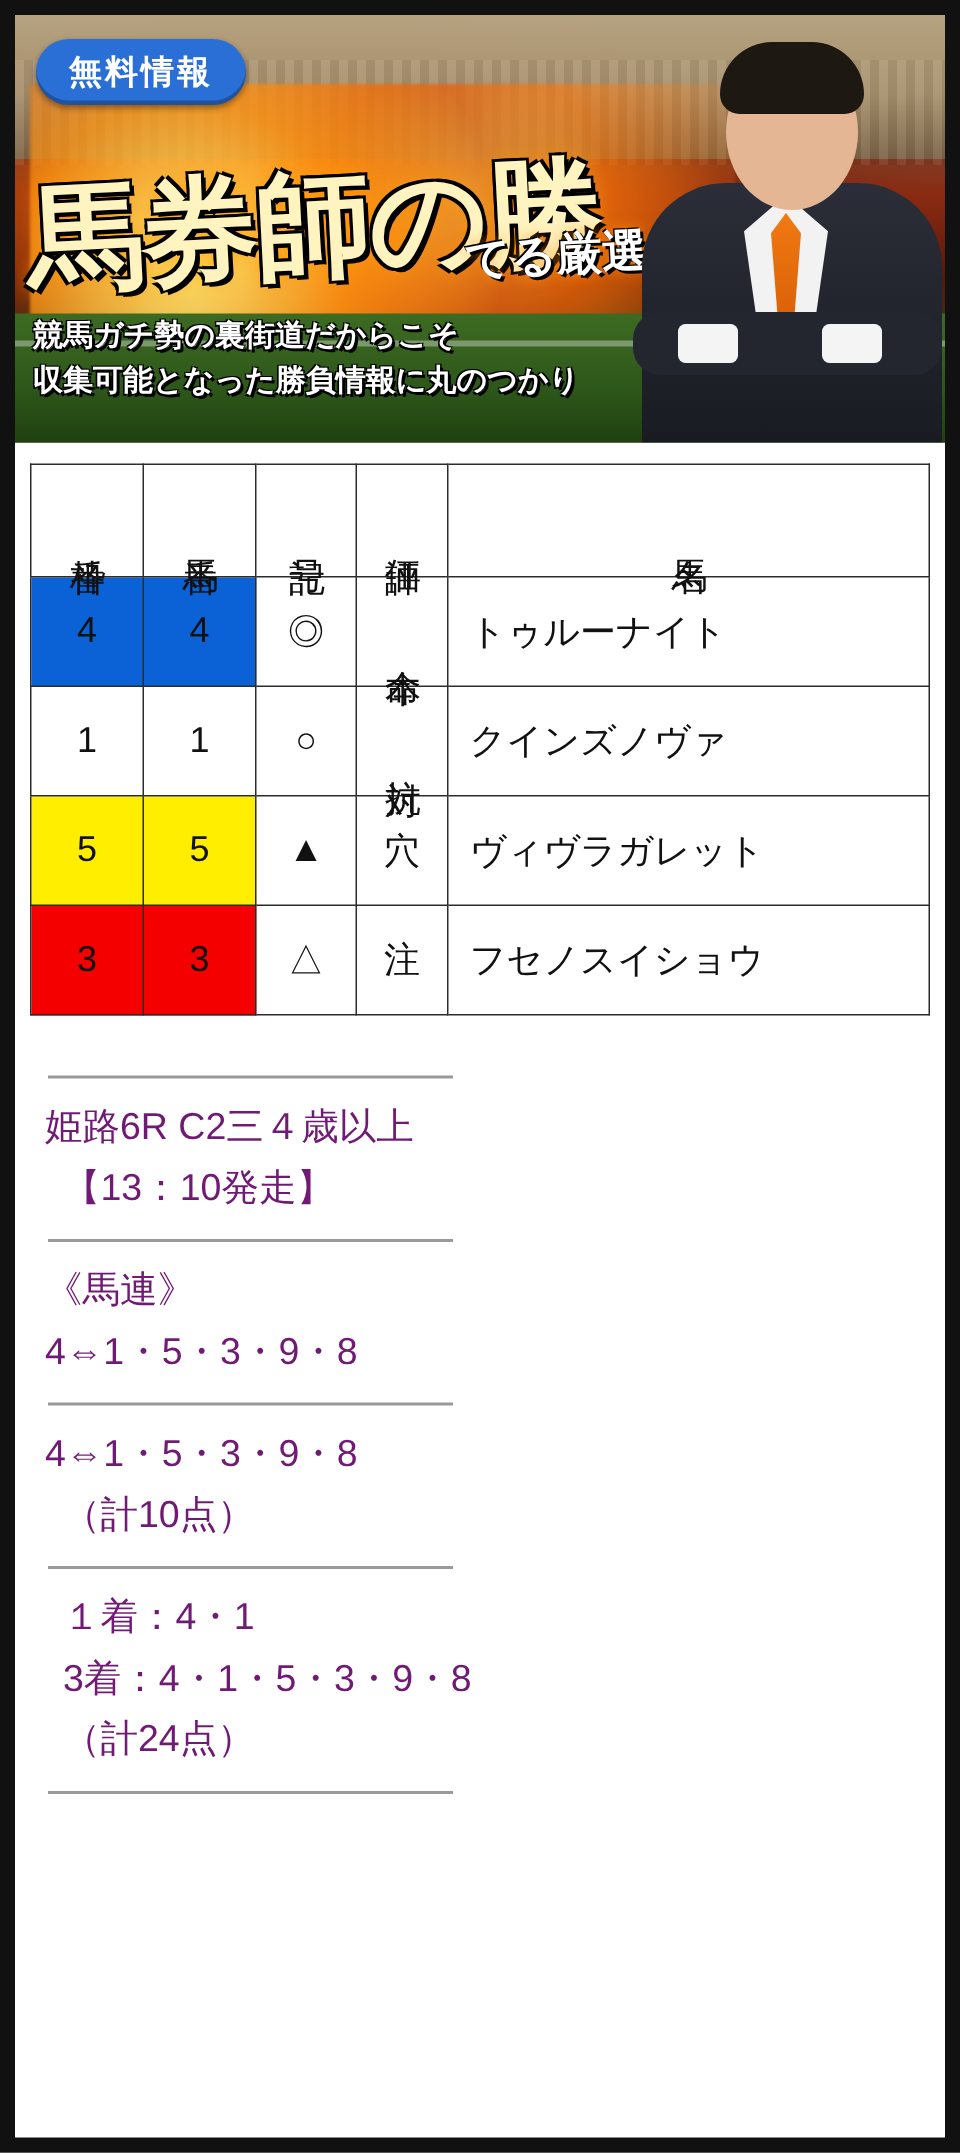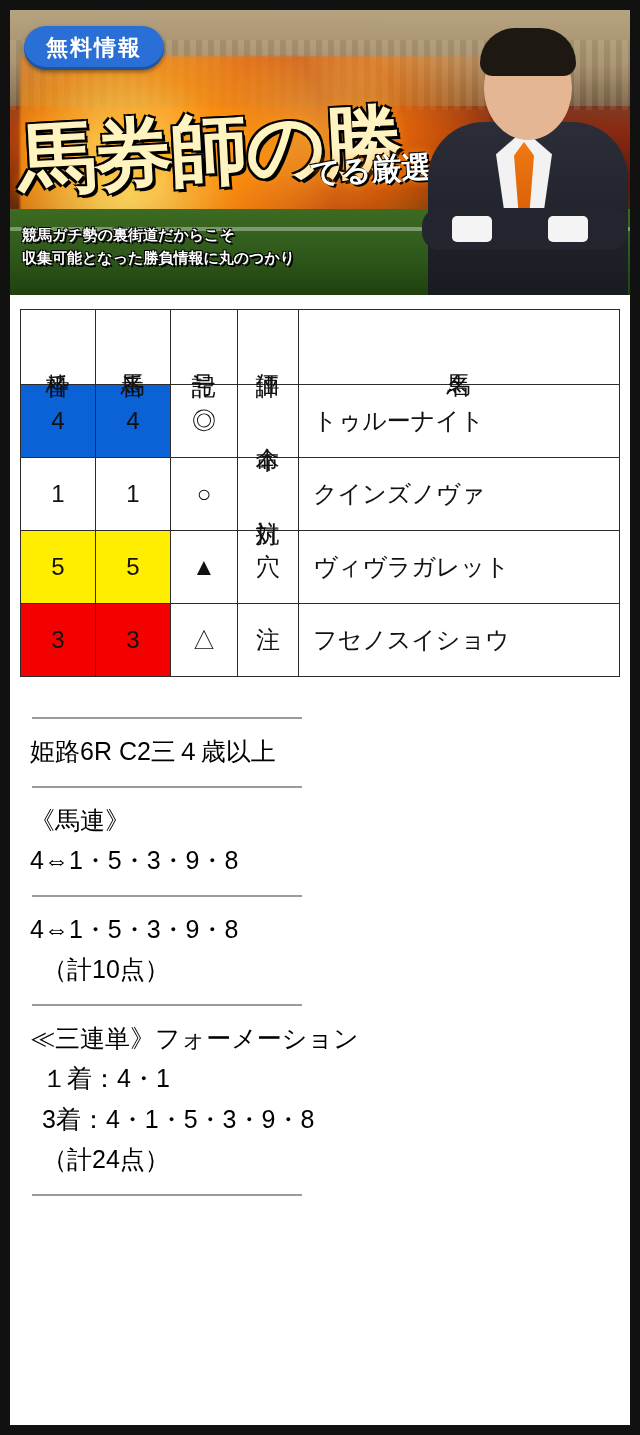--- a/index.html
+++ b/index.html
@@ -107,21 +107,21 @@
     font-weight: bold;
     text-shadow: 2px 2px 0 #000, -1px -1px 0 #000, 0 0 10px rgba(255,140,0,.9);
     transform: rotate(-3deg);
     white-space: nowrap;
   }
   .strap {
     position: absolute;
     left: 12px; bottom: 26px;
     width: 420px;
     color: #ffffff;
-    font-size: 15px;
+    font-size: 20px;
     font-weight: bold;
     line-height: 1.5;
     text-shadow: 2px 2px 0 #000, -1px -1px 0 #000, 1px -1px 0 #000, -1px 1px 0 #000;
     white-space: nowrap;
   }
   .daily-badge {
     position: absolute;
     right: 116px; bottom: 42px;
     width: 74px; height: 74px;
     border-radius: 50%;
@@ -238,21 +238,21 @@
   .c-white  { background: #ffffff !important; color: #111; }
   .c-yellow { background: #ffee00 !important; color: #111; }
   .c-red    { background: #f40000 !important; color: #ffffff; }
   .kigo { font-size: 26px; }
 
   
   .content {
     padding: 26px 16px 0 20px;
     font-size: 25px;
     line-height: 1.62;
-    color: #000000;
+    color: #701a75;
   }
   .rule {
     width: 270px;
     height: 0;
     border-top: 2px solid #9a9a9a;
     margin: 14px 0 12px 2px;
   }
   .line { white-space: pre; }
   .indent { padding-left: 12px; }
 </style>
@@ -337,31 +337,31 @@
           <td>注</td>
           <td class="name-cell">フセノスイショウ</td>
         </tr>
       </tbody>
     </table>
   </div>
 
   <div class="content">
     <div class="rule"></div>
     <div class="line">姫路6R C2三４歳以上</div>
+    <div class="line indent">【13：10発走】</div>
 
     <div class="rule"></div>
     <div class="line">《馬連》</div>
     <div class="line">4⇔1・5・3・9・8</div>
 
     <div class="rule"></div>
     <div class="line">4⇔1・5・3・9・8</div>
     <div class="line indent">（計10点）</div>
 
     <div class="rule"></div>
-    <div class="line">≪三連単》フォーメーション</div>
     <div class="line indent">１着：4・1</div>
     <div class="line indent">3着：4・1・5・3・9・8</div>
     <div class="line indent">（計24点）</div>
 
     <div class="rule"></div>
   </div>
 
 </div>
 
 </body></html>

